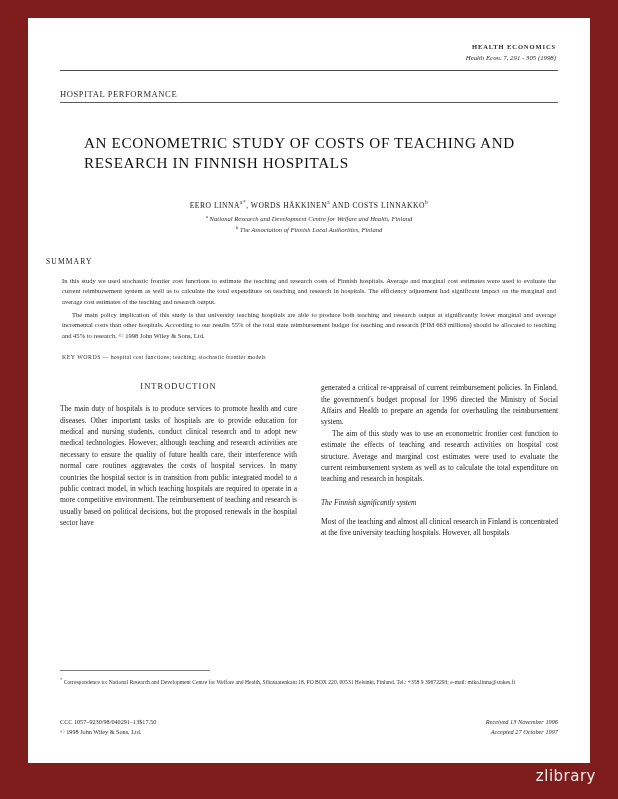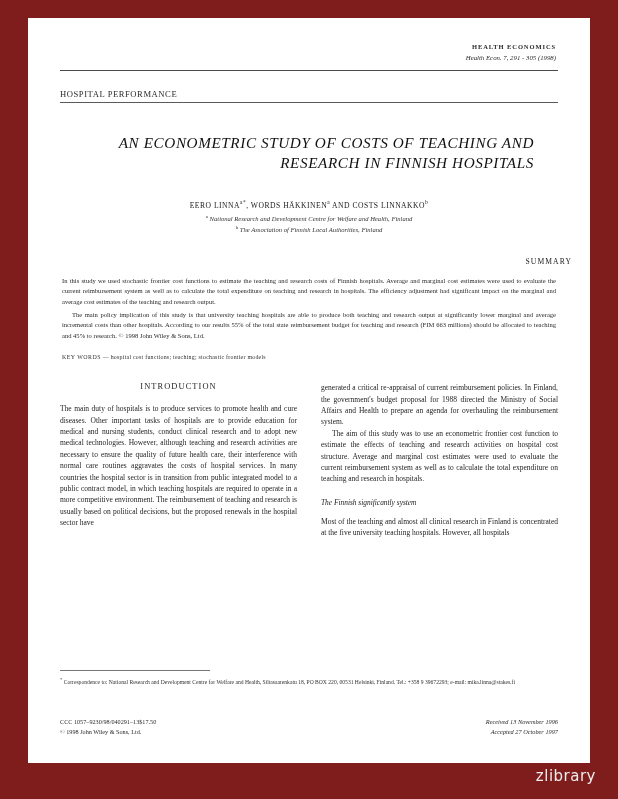--- a/index.html
+++ b/index.html
@@ -65,27 +65,26 @@
     color: #2b2b2b;
     padding-bottom: 3px;
   }
   .rule-runhead {
     border-top: 1.1px solid #5a5a5a;
   }
 
   
   .title {
     margin: 30px 38px 0 38px;
-    text-align: right;
+    text-align: left;
     font-size: 15.2px;
     letter-spacing: 0.6px;
     line-height: 1.33;
     font-weight: normal;
     color: #111;
-    font-style: italic;
   }
 
   
   .authors {
     margin-top: 26px;
     text-align: center;
     font-size: 7.6px;
     letter-spacing: 0.5px;
     color: #222;
   }
@@ -96,21 +95,21 @@
     font-size: 6.6px;
     font-style: italic;
     line-height: 1.5;
     color: #333;
   }
   .affils sup { font-size: 5px; font-style: normal; }
 
   
   .summary-head {
     margin-top: 22px;
-    text-align: right;
+    text-align: left;
     font-size: 7.6px;
     letter-spacing: 1.1px;
     color: #222;
   }
   .summary-body {
     margin: 10px 16px 0 16px;
     font-size: 6.55px;
     line-height: 1.62;
     text-align: justify;
     color: #2a2a2a;
@@ -257,21 +256,21 @@
     <div class="columns">
       <div class="col col-left">
         <div class="section-head">INTRODUCTION</div>
         <div class="body-text">
           <p>The main duty of hospitals is to produce services to promote health and cure diseases. Other important tasks of hospitals are to provide education for medical and nursing students, conduct clinical research and to adopt new medical technologies. However, although teaching and research activities are necessary to ensure the quality of future health care, their interference with normal care routines aggravates the costs of hospital services. In many countries the hospital sector is in transition from public integrated model to a public contract model, in which teaching hospitals are required to operate in a more competitive environment. The reimbursement of teaching and research is usually based on political decisions, but the proposed renewals in the hospital sector have</p>
         </div>
       </div>
 
       <div class="col col-right">
         <div class="body-text">
-          <p>generated a critical re-appraisal of current reimbursement policies. In Finland, the government's budget proposal for 1988 directed the Ministry of Social Affairs and Health to prepare an agenda for overhauling the reimbursement system.</p>
+          <p>generated a critical re-appraisal of current reimbursement policies. In Finland, the government's budget proposal for 1996 directed the Ministry of Social Affairs and Health to prepare an agenda for overhauling the reimbursement system.</p>
           <p>The aim of this study was to use an econometric frontier cost function to estimate the effects of teaching and research activities on hospital cost structure. Average and marginal cost estimates were used to evaluate the current reimbursement system as well as to calculate the total expenditure on teaching and research in hospitals.</p>
         </div>
         <div class="sub-head">The Finnish significantly system</div>
         <div class="body-text">
           <p>Most of the teaching and almost all clinical research in Finland is concentrated at the five university teaching hospitals. However, all hospitals</p>
         </div>
       </div>
     </div>
 
     <div class="footnote-wrap">

